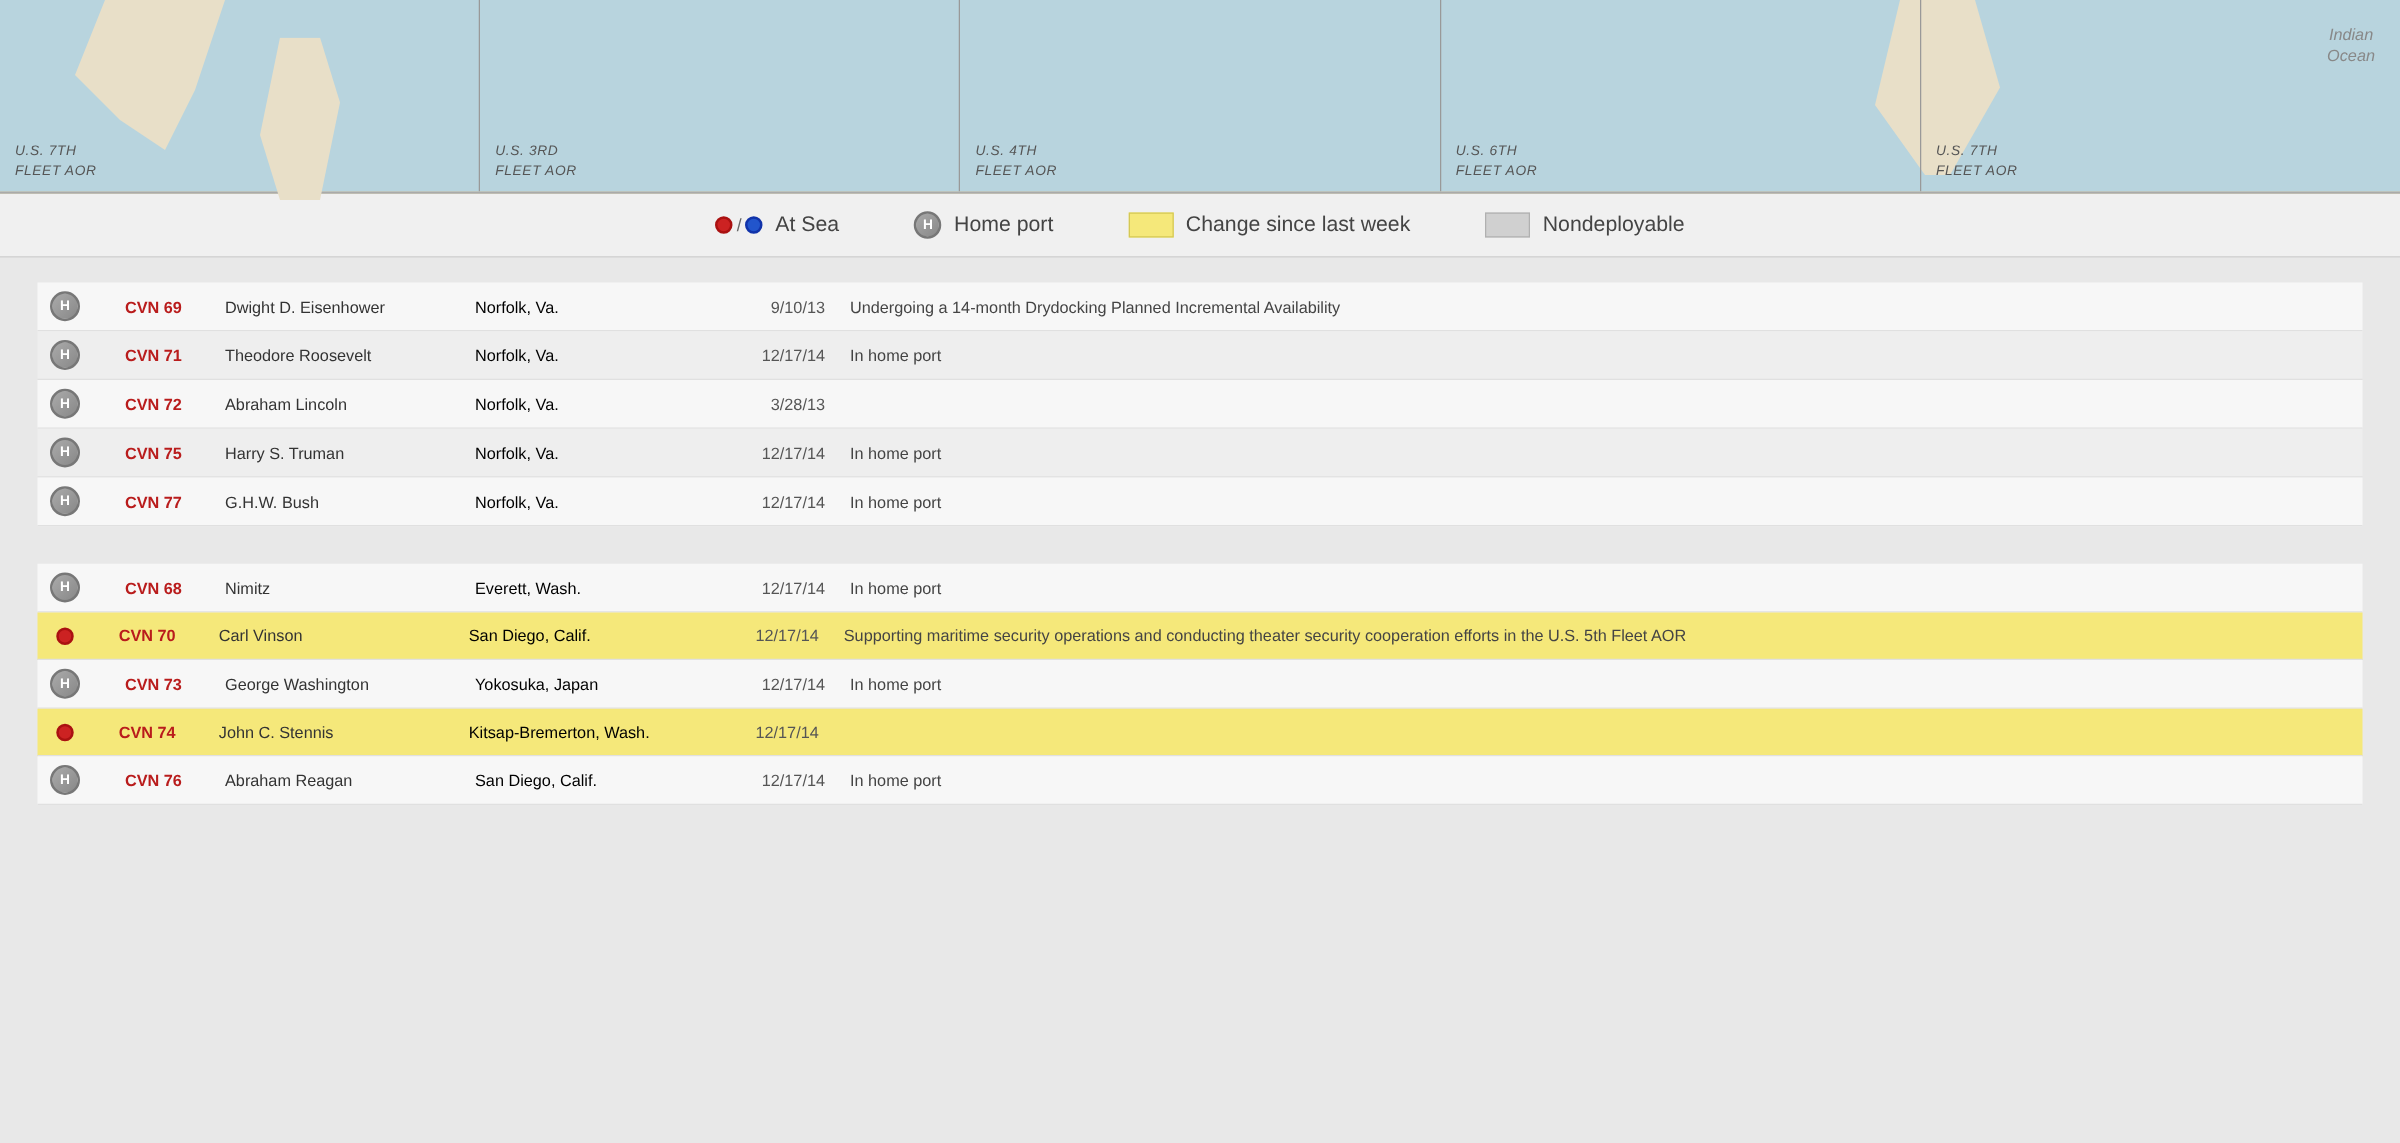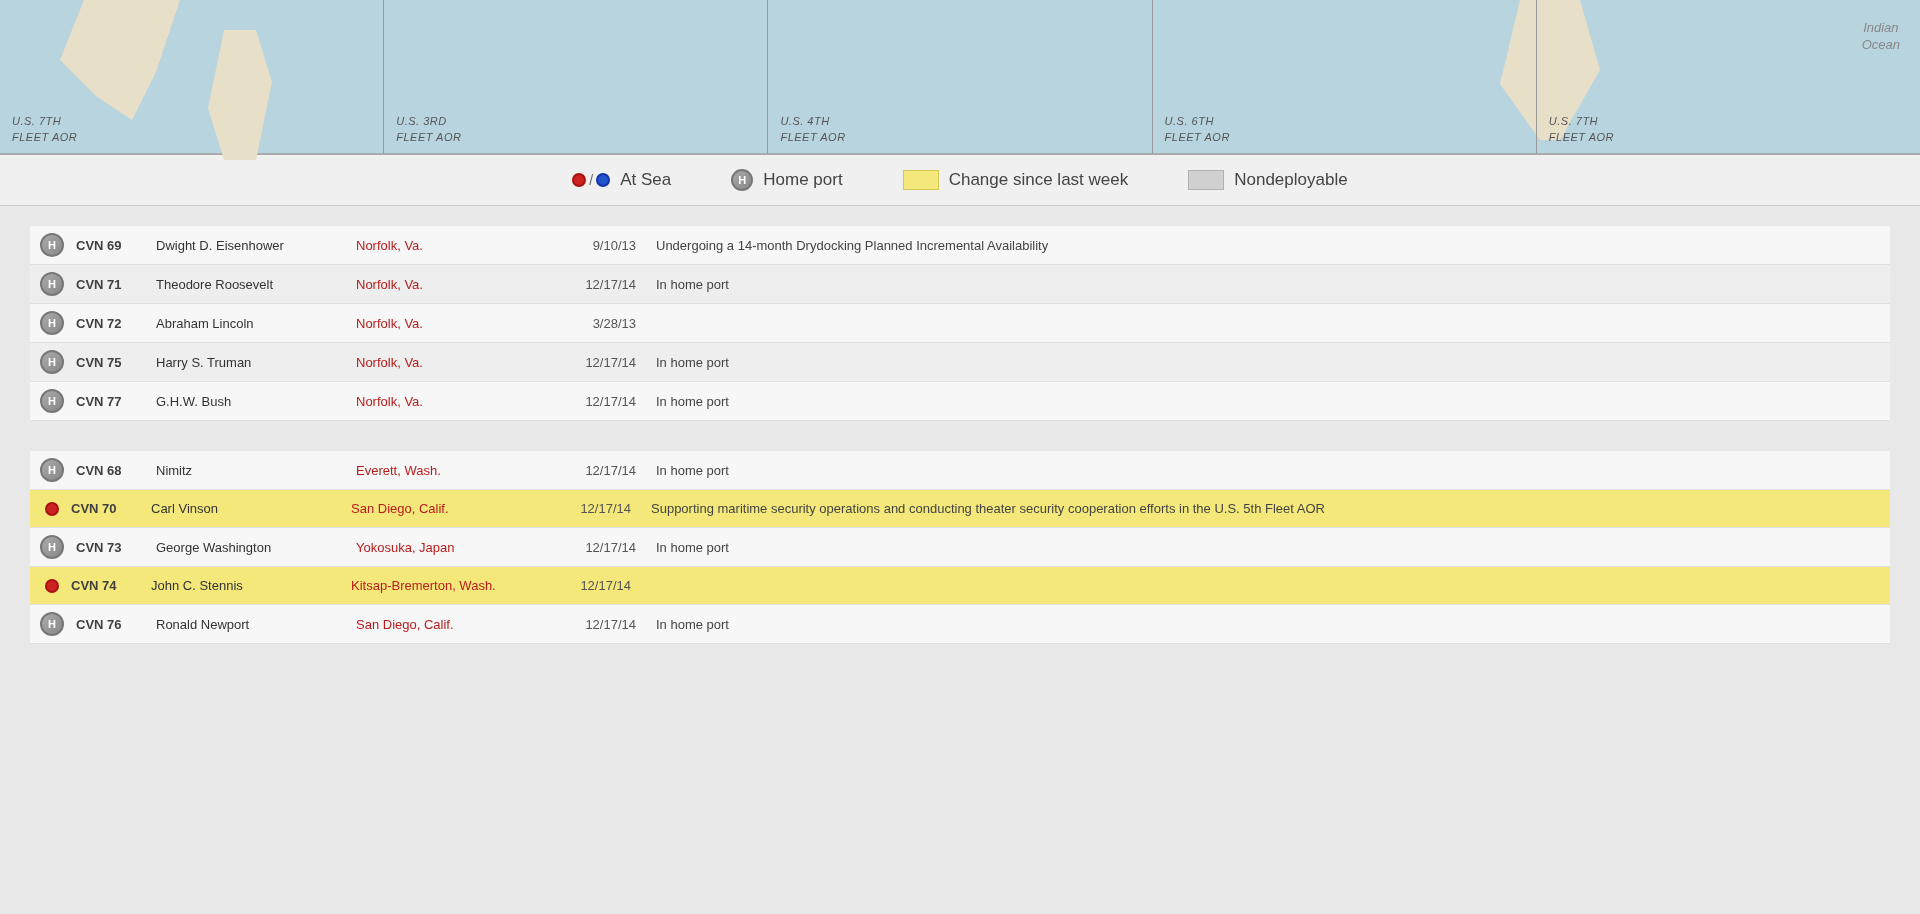--- a/index.html
+++ b/index.html
@@ -183,35 +183,36 @@
       border-radius: 50%;
       flex-shrink: 0;
       margin-right: 12px;
       margin-left: 5px;
     }
 
     .col-id {
       width: 80px;
       font-size: 13px;
       font-weight: bold;
-      color: #404040;
-      flex-shrink: 0;
+      color: #b91c1c;
+      flex-shrink: 0;
+      margin-left: 24px;
     }
 
     .col-name {
       width: 200px;
       font-size: 13px;
       color: #333;
       flex-shrink: 0;
     }
 
     .col-port {
       width: 200px;
       font-size: 13px;
-      color: #b91c1c;
+      color: #000000;
       flex-shrink: 0;
     }
 
     .col-date {
       width: 100px;
       font-size: 13px;
       color: #555;
       flex-shrink: 0;
       text-align: right;
       padding-right: 20px;
@@ -384,20 +385,20 @@
         <div class="ship-row highlight-yellow">
           <div class="status-atsea-red"></div>
           <span class="col-id">CVN 74</span>
           <span class="col-name">John C. Stennis</span>
           <span class="col-port">Kitsap-Bremerton, Wash.</span>
           <span class="col-date">12/17/14</span>
         </div>
         <div class="ship-row">
           <div class="ship-status-icon status-home">H</div>
           <span class="col-id">CVN 76</span>
-          <span class="col-name">Ronald Newport</span>
+          <span class="col-name">Abraham Reagan</span>
           <span class="col-port">San Diego, Calif.</span>
           <span class="col-date">12/17/14</span>
           <span class="col-status">In home port</span>
         </div>
       </div>
     </div>
 </div>
 
 </body></html>

